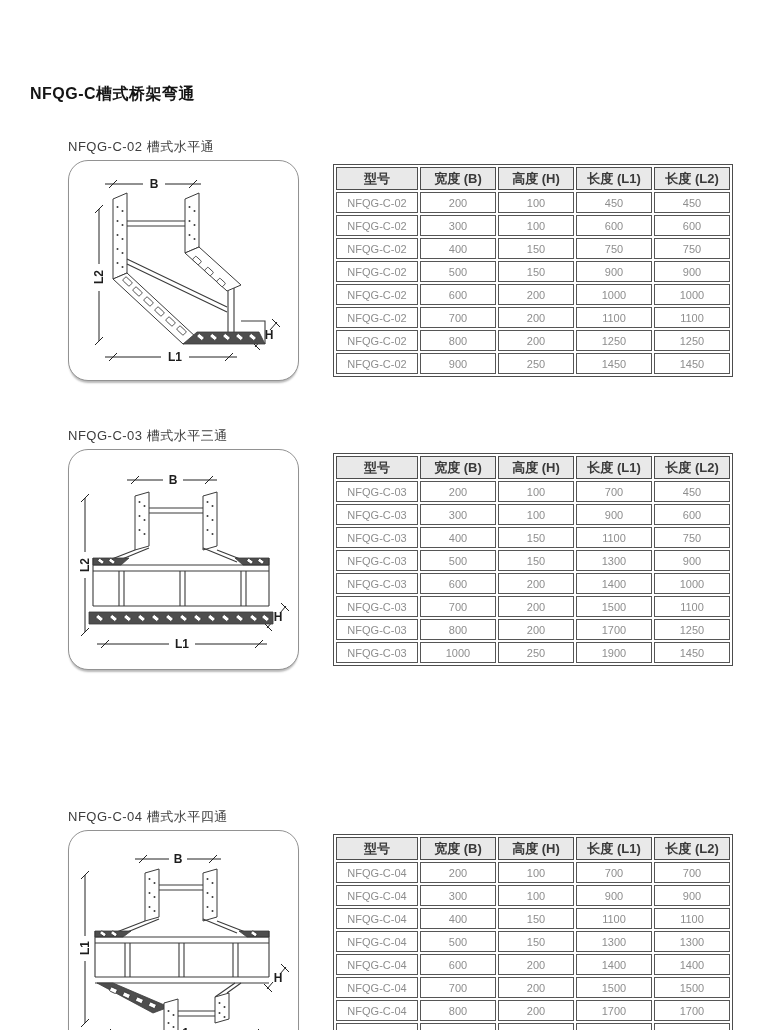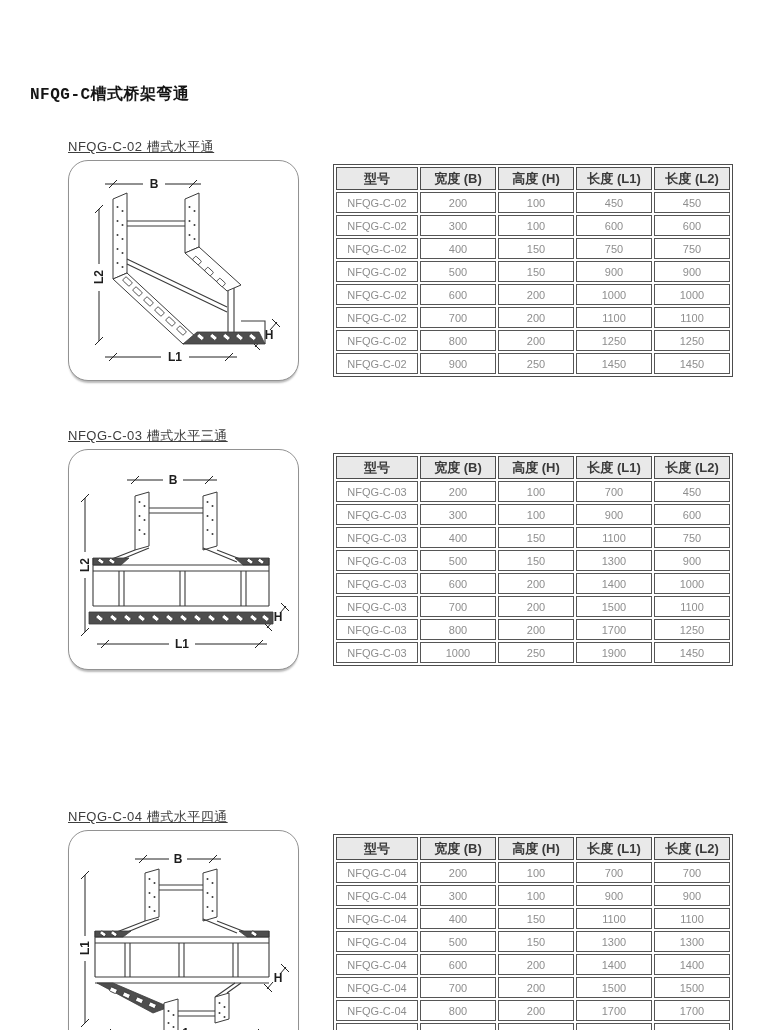--- a/index.html
+++ b/index.html
@@ -5,25 +5,25 @@
   html,body{margin:0;padding:0;background:#ffffff;}
   body{font-family:"Liberation Sans","DejaVu Sans",sans-serif;}
   #page{position:relative;width:780px;height:1030px;background:#fff;overflow:hidden;}
 
   
   #banner{position:absolute;left:28px;top:8px;width:380px;height:56px;}
   #banner svg{display:block;}
   #banner text{font-family:"Liberation Sans","DejaVu Sans",sans-serif;font-size:21px;fill:#ffffff;letter-spacing:1px;}
 
   
-  .page-heading{position:absolute;left:30px;top:84px;font-size:16px;font-weight:bold;color:#151515;letter-spacing:.5px;font-family:Liberation Mono, monospace;}
+  .page-heading{position:absolute;left:30px;top:84px;font-size:16px;font-weight:bold;color:#151515;letter-spacing:.5px;}
 
   
   .section{position:absolute;left:0;width:780px;height:250px;}
-  .drawing-title{position:absolute;left:68px;top:0;font-size:13px;color:#3d3d3d;letter-spacing:.5px;text-decoration:underline;}
+  .drawing-title{position:absolute;left:68px;top:0;font-size:13px;color:#3d3d3d;letter-spacing:.5px;}
   .figure-box{position:absolute;left:68px;top:22px;width:229px;height:219px;border:1.5px solid #929292;border-radius:20px;background:#fff;
               box-shadow:0 3px 2px -1px rgba(0,0,0,0.28);}
   .figure-box svg{display:block;}
 
   
   .spec-table{position:absolute;left:333px;top:26px;border-collapse:separate;border-spacing:2px;
               border:1px solid #4d4d4d;background:#fff;table-layout:fixed;width:398px;}
   .spec-table th{background:#e9e9e9;border:1px solid #4d4d4d;font-size:13px;font-weight:bold;color:#3a3a3a;
                  height:21px;text-align:center;padding:0 2px;}
   .spec-table td{background:#fff;border:1px solid #565656;font-size:11px;color:#8e8e8e;

